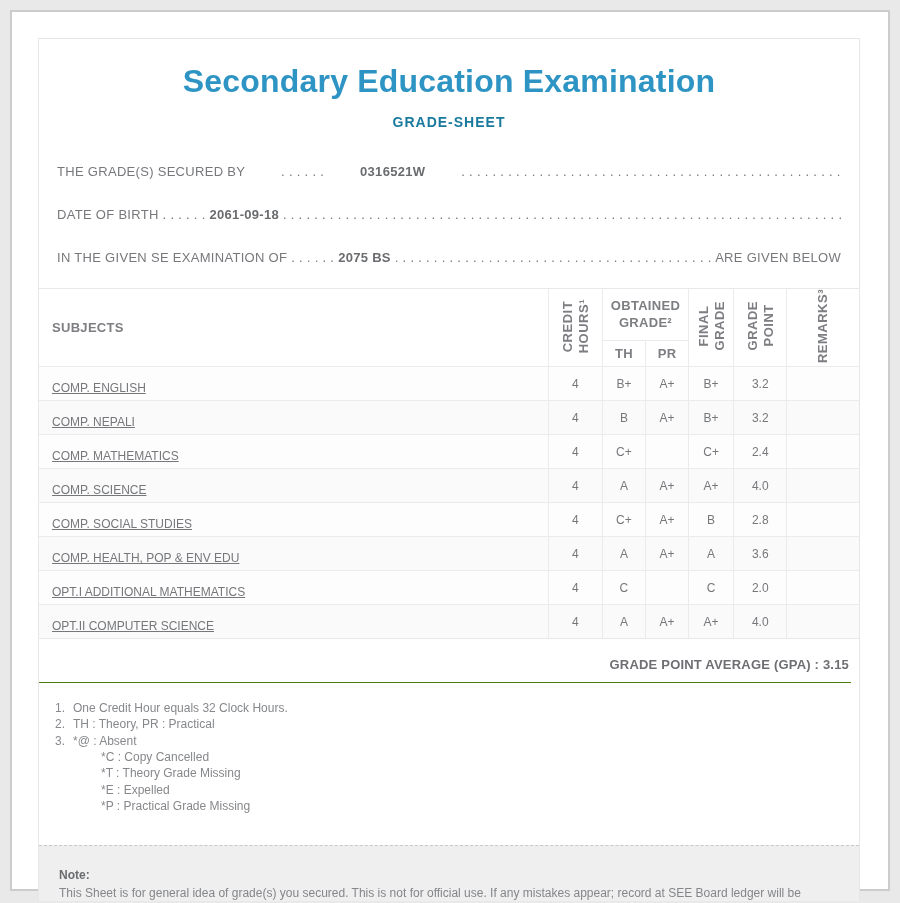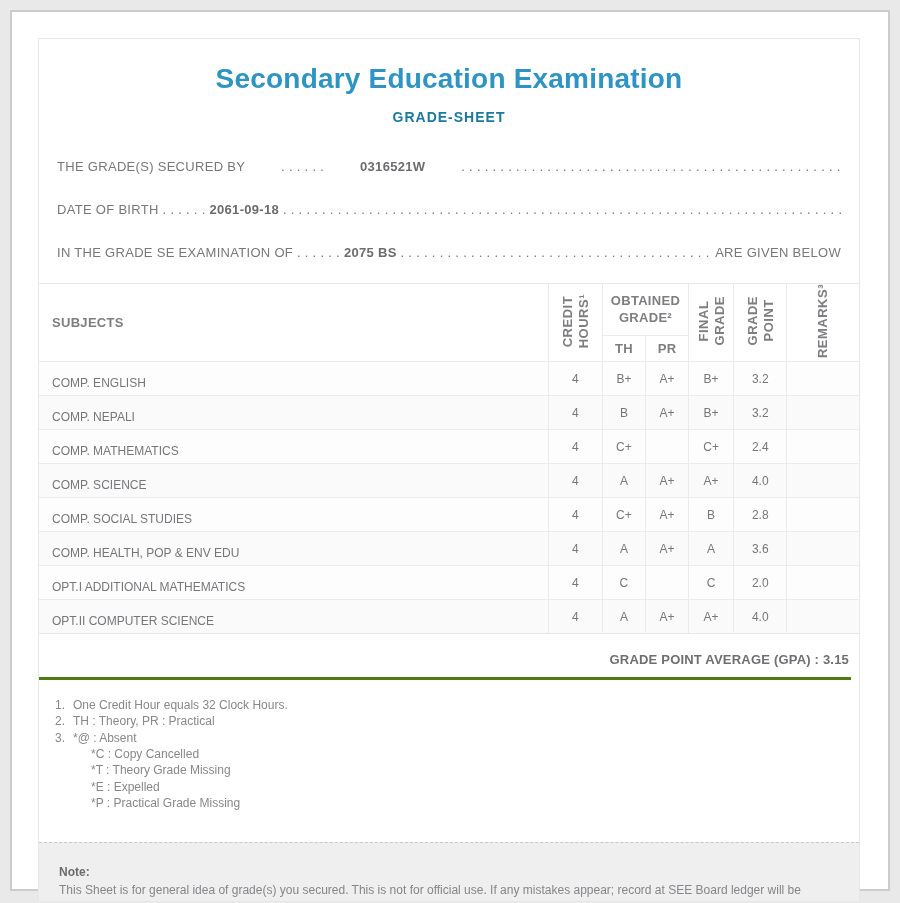--- a/index.html
+++ b/index.html
@@ -18,21 +18,21 @@
   .sheet {
     margin: 26px 28px 0 26px;
     border: 1px solid #e7e7e7;
     background: #ffffff;
     display: flex;
     flex-direction: column;
   }
   .page-title {
     margin-top: 24px;
     text-align: center;
-    font-size: 28px;
+    font-size: 32px;
     font-weight: bold;
     color: #2e94c3;
     letter-spacing: 0.2px;
   }
   .page-subtitle {
     margin-top: 14px;
     text-align: center;
     font-size: 14px;
     font-weight: bold;
     color: #1a7a9e;
@@ -96,45 +96,46 @@
     transform: rotate(180deg);
     white-space: pre-line;
     line-height: 1.2;
     letter-spacing: 0.5px;
   }
   td.subject {
     text-align: left;
     padding: 14px 5px 5px 13px;
     color: #76777a;
     height: 23px;
+    text-decoration: underline;
   }
   td.cval { text-align: center; color: #76777a; }
   tbody tr:nth-child(even) td { background: #fafafa; }
   tbody tr:nth-child(odd) td { background: #fdfdfd; }
 
   .summary { padding: 0 8px 0 0; }
   .summary-line {
     text-align: right;
     font-size: 13px;
     font-weight: bold;
     color: #6e6f72;
     padding: 18px 2px 10px 0;
-    border-bottom: 3px solid #4d7c0f;
+    border-bottom: 1px solid #4d7c0f;
     letter-spacing: 0.2px;
   }
   .footnotes {
     margin-top: 17px;
     padding-left: 16px;
     font-size: 12px;
     color: #87888b;
     line-height: 16.3px;
   }
   .fnote { display: flex; }
   .fnote .num { width: 18px; flex: none; }
-  .fnote.cont { padding-left: 18px; }
+  .fnote.cont { padding-left: 18px; gap: 10px; }
   .fnote .txt { flex: none; }
 
   .note-section {
     margin-top: 31px;
     border-top: 1px dashed #c8c8c8;
     background: #efefef;
     padding: 22px 20px 32px 20px;
   }
   .note-heading {
     font-size: 12px;
@@ -165,21 +166,21 @@
           <span class="val">0316521W</span>
           <span class="dotfill"></span>
       </div>
       <div class="dotline">
         <span class="lbl">DATE OF BIRTH</span>
           <span class="dots-fixed"></span>
           <span class="val">2061-09-18</span>
           <span class="dotfill"></span>
       </div>
       <div class="dotline">
-        <span class="lbl">IN THE GRADE SE EXAMINATION OF</span>
+        <span class="lbl">IN THE GIVEN SE EXAMINATION OF</span>
           <span class="dots-fixed"></span>
           <span class="val">2075 BS</span>
           <span class="dotfill"></span>
           <span class="sfx">ARE GIVEN BELOW</span>
       </div>
     </div>
 
     <div class="table-wrap">
       <table class="grades">
         <colgroup>

